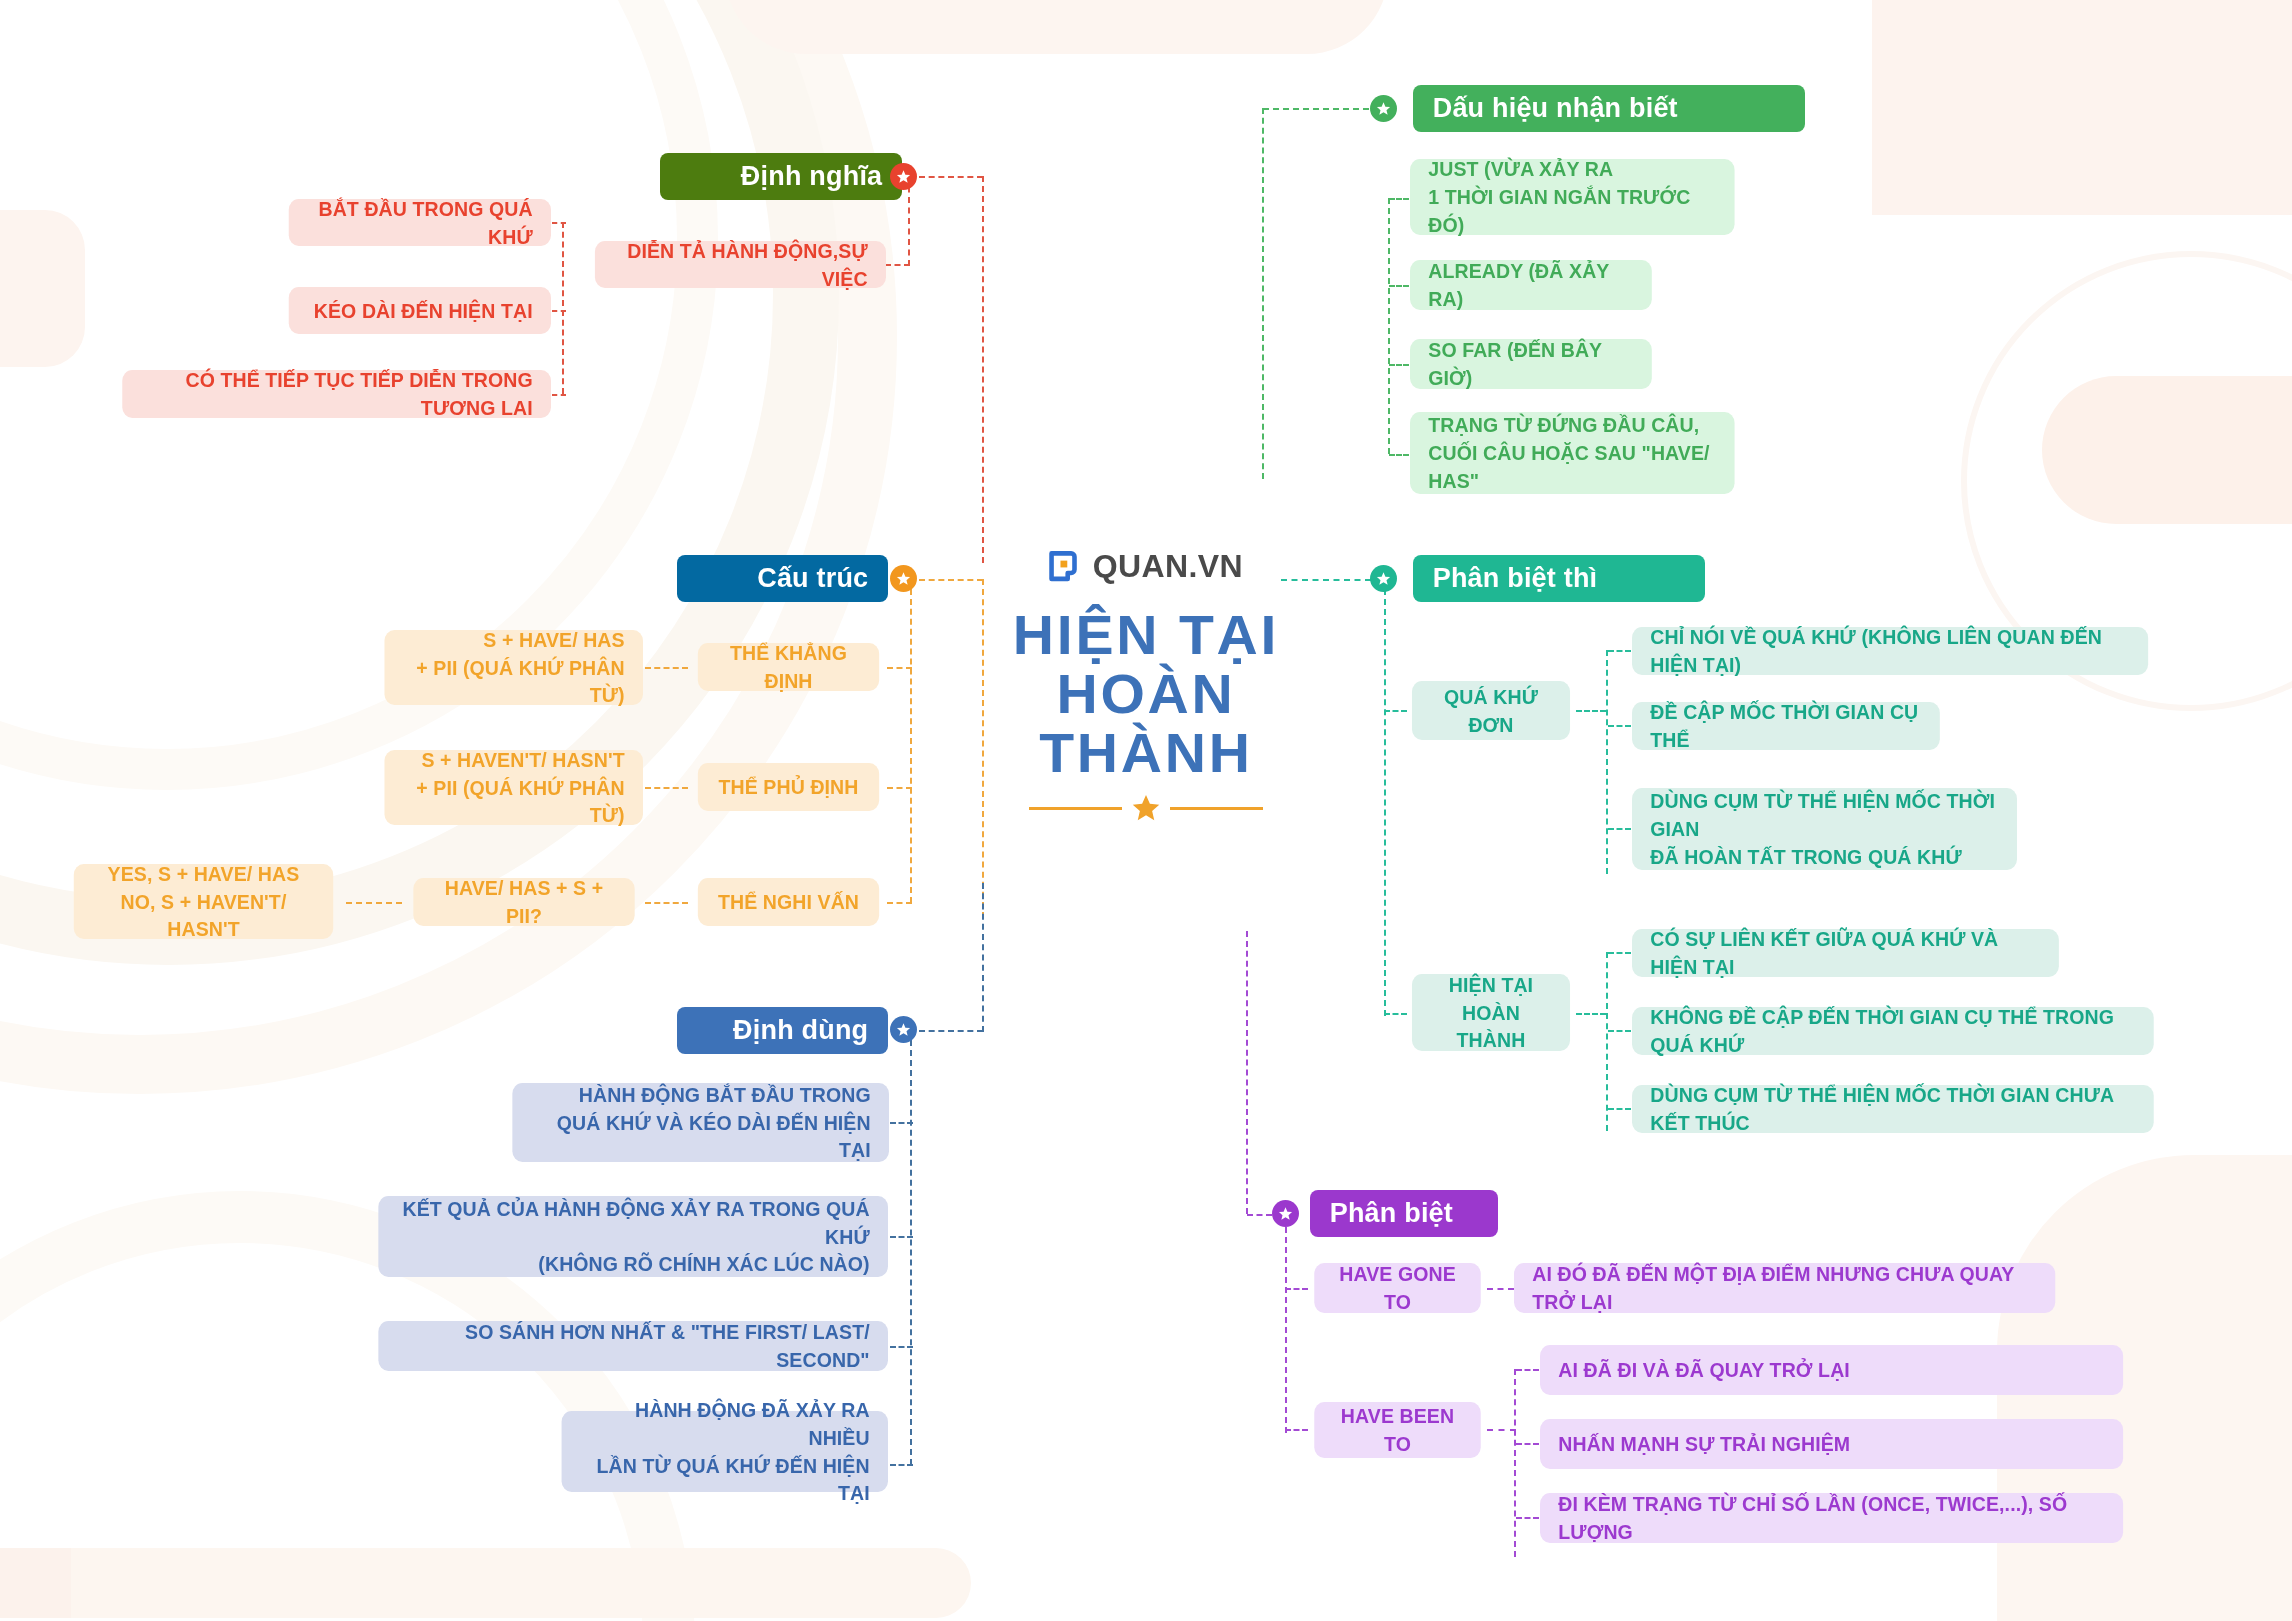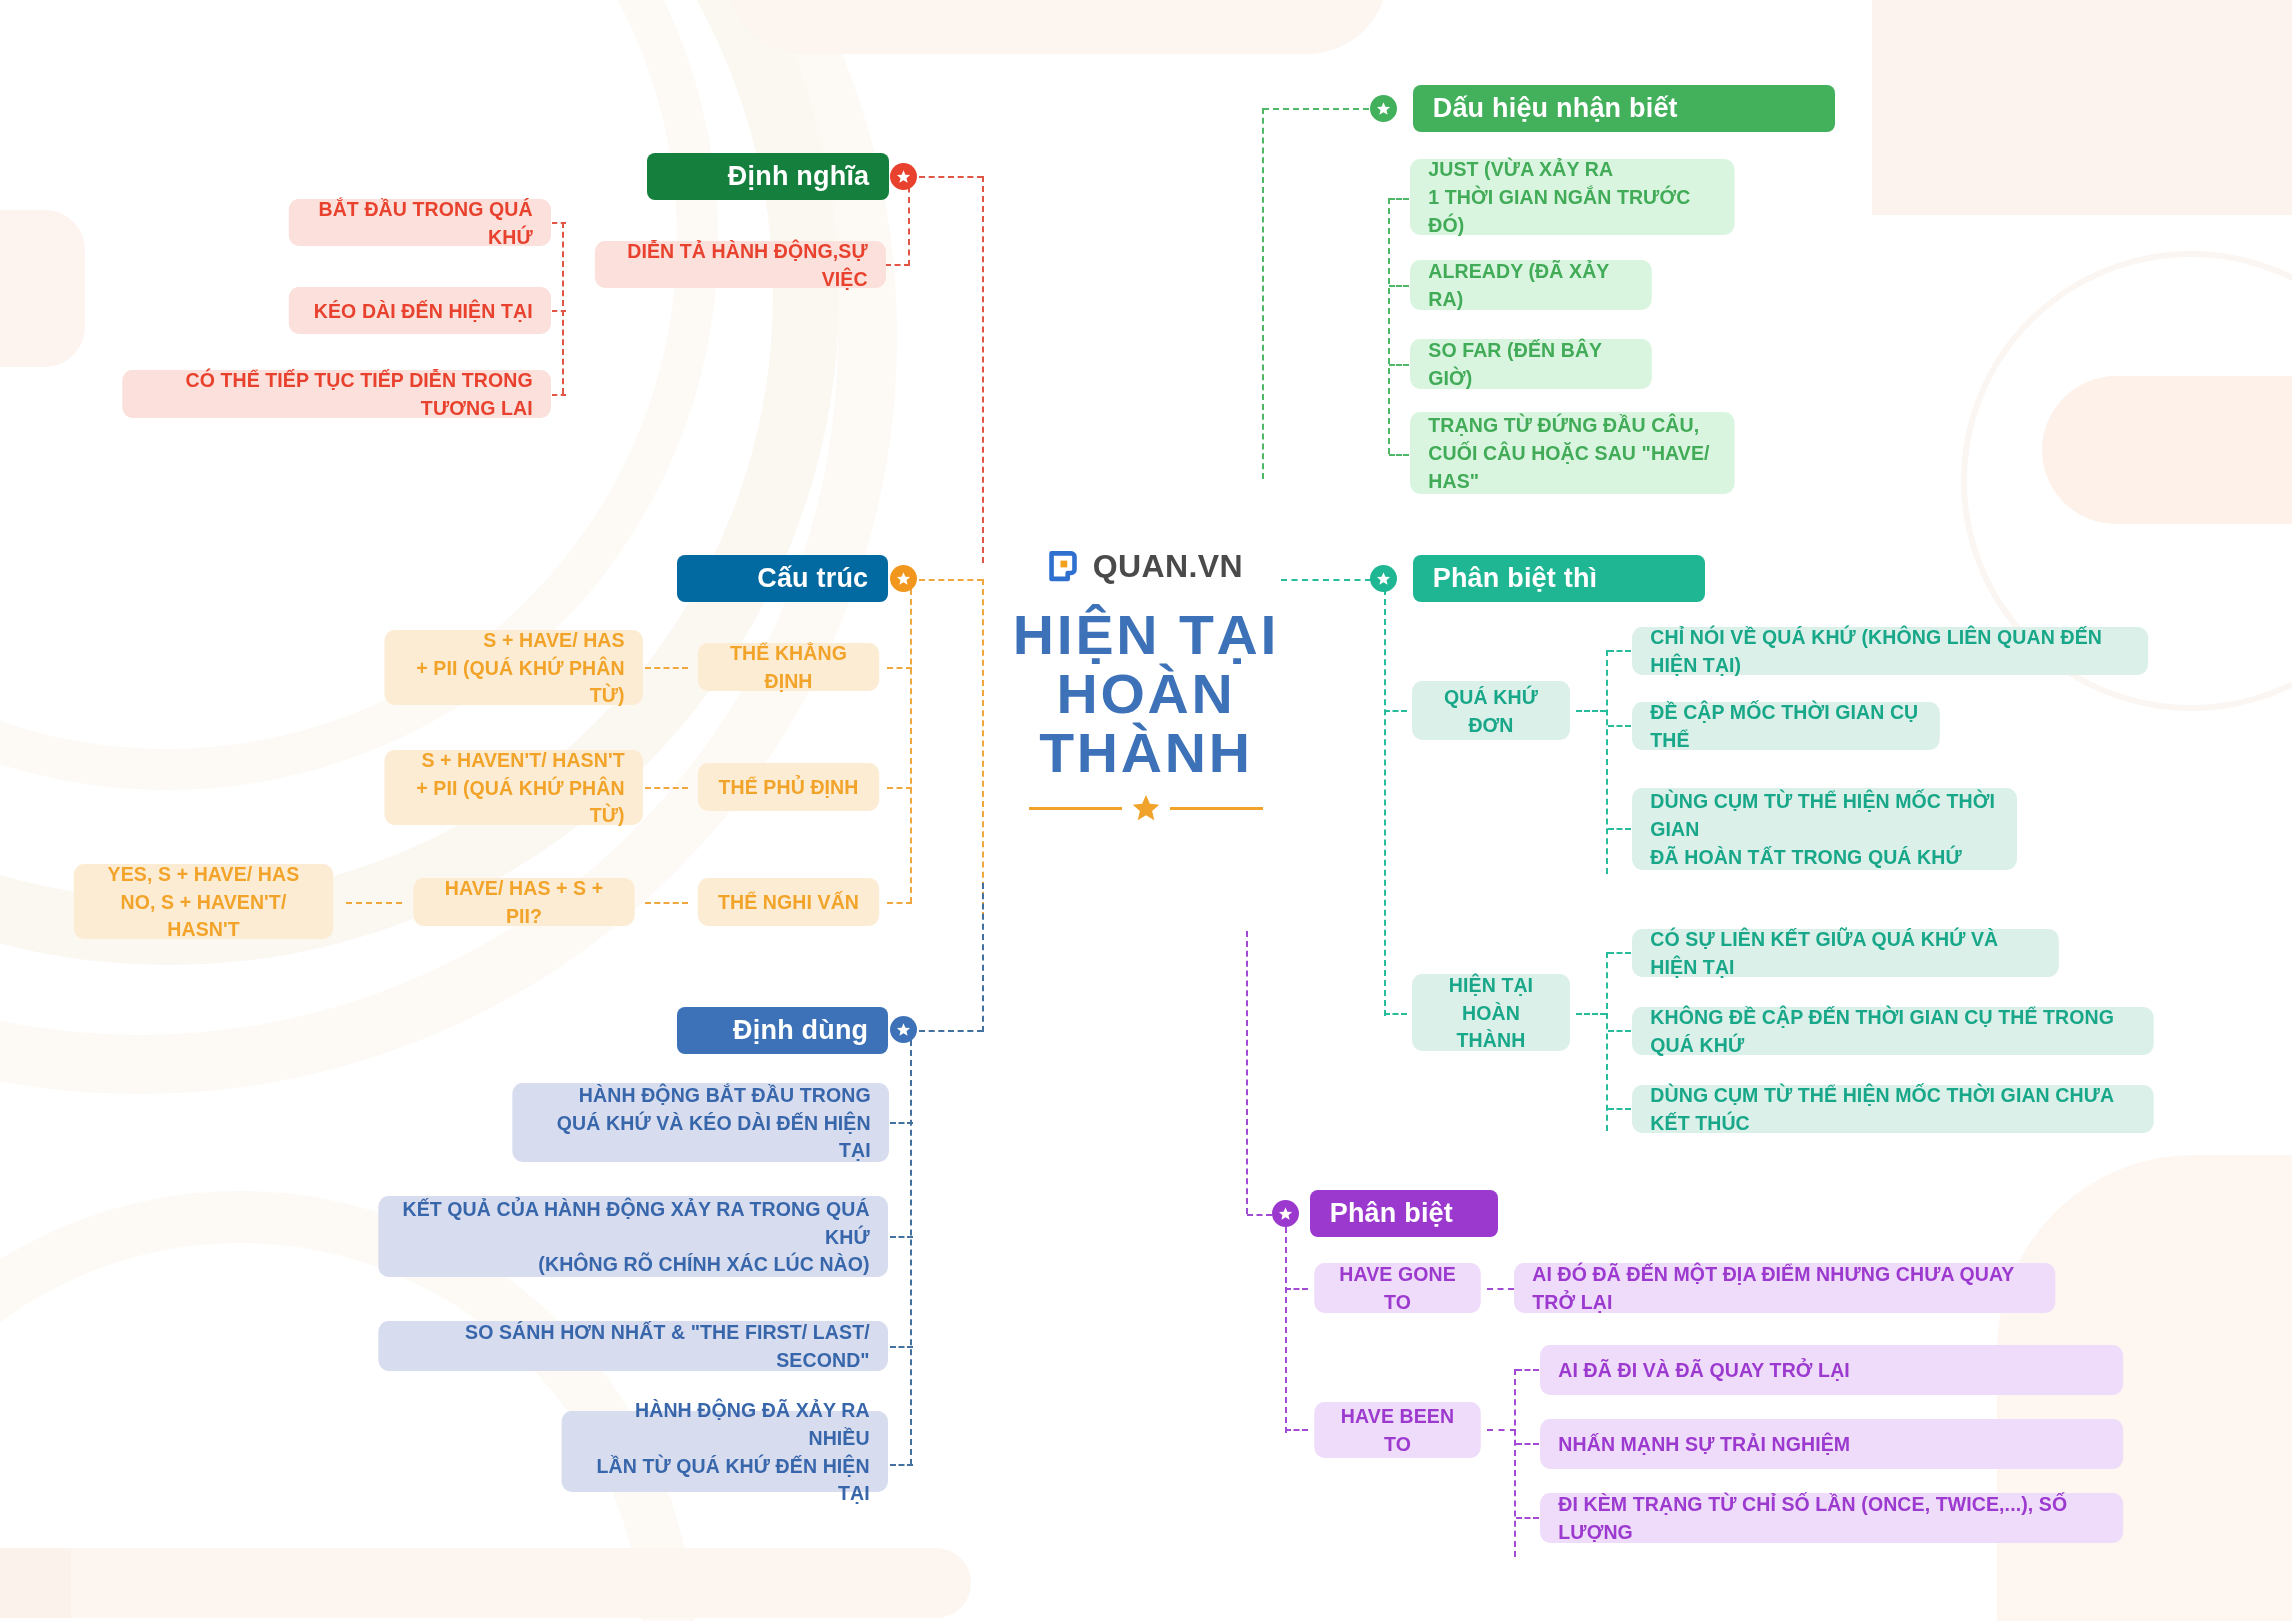--- a/index.html
+++ b/index.html
@@ -52,21 +52,21 @@
     box-sizing:border-box;
     white-space:pre-line;
     font-stretch:condensed;
     transform:scaleX(.93);
   }
   .leaf.r{justify-content:flex-end;text-align:right;transform-origin:right center;}
   .leaf.l{justify-content:flex-start;text-align:left;transform-origin:left center;}
   .leaf.c{justify-content:center;text-align:center;transform-origin:center center;}
 
   
-  .t-red   .chip{background:#15803d;}
+  .t-red   .chip{background:#4d7c0f;margin-left:13px;}
   .t-red   .leaf{background:#fbe0dc;color:#e8422e;}
   .t-green .chip{background:#43b05c;}
   .t-green .leaf{background:#d9f5df;color:#41ab58;}
   .t-orange .chip{background:#0369a1;}
   .t-orange .leaf{background:#fdecd4;color:#f2a42a;}
   .t-teal  .chip{background:#1fb793;}
   .t-teal  .leaf{background:#dcf0ea;color:#18a788;}
   .t-blue  .chip{background:#3d72b8;}
   .t-blue  .leaf{background:#d7dcee;color:#3866ab;}
   .t-purple .chip{background:#9b38cd;}
@@ -173,21 +173,21 @@
     <div class="node leaf r" style="left:269px;top:287px;width:282px;height:47px;">KÉO DÀI ĐẾN HIỆN TẠI</div>
     <div class="node leaf r" style="left:90px;top:370px;width:461px;height:48px;">CÓ THỂ TIẾP TỤC TIẾP DIỄN TRONG TƯƠNG LAI</div>
 
     <div class="cy k-red" style="left:562px;top:222px;height:172px;"></div>
     <div class="cx k-red" style="left:552px;top:222px;width:14.3px;"></div>
     <div class="cx k-red" style="left:552px;top:310px;width:14.3px;"></div>
     <div class="cx k-red" style="left:552px;top:394px;width:14.3px;"></div>
   </div>
 
   <div class="t-green">
-    <div class="node chip" style="left:1413px;top:85px;width:422px;justify-content:flex-start;">Dấu hiệu nhận biết</div>
+    <div class="node chip" style="left:1413px;top:85px;width:392px;justify-content:flex-start;">Dấu hiệu nhận biết</div>
     <div class="badge b-green" style="left:1370px;top:95px;">
       <svg viewBox="0 0 24 24">
           <polygon points="12,2 15,9 22.5,9.6 16.8,14.6 18.6,22 12,18 5.4,22 7.2,14.6 1.5,9.6 9,9" fill="#ffffff"></polygon>
         </svg>
     </div>
 
     <div class="cx k-green" style="left:1263px;top:108px;width:106px;"></div>
     <div class="cy k-green" style="left:1262px;top:108px;height:371px;"></div>
 
     <div class="node leaf l" style="left:1410px;top:159px;width:349px;height:76px;">JUST (VỪA XẢY RA

